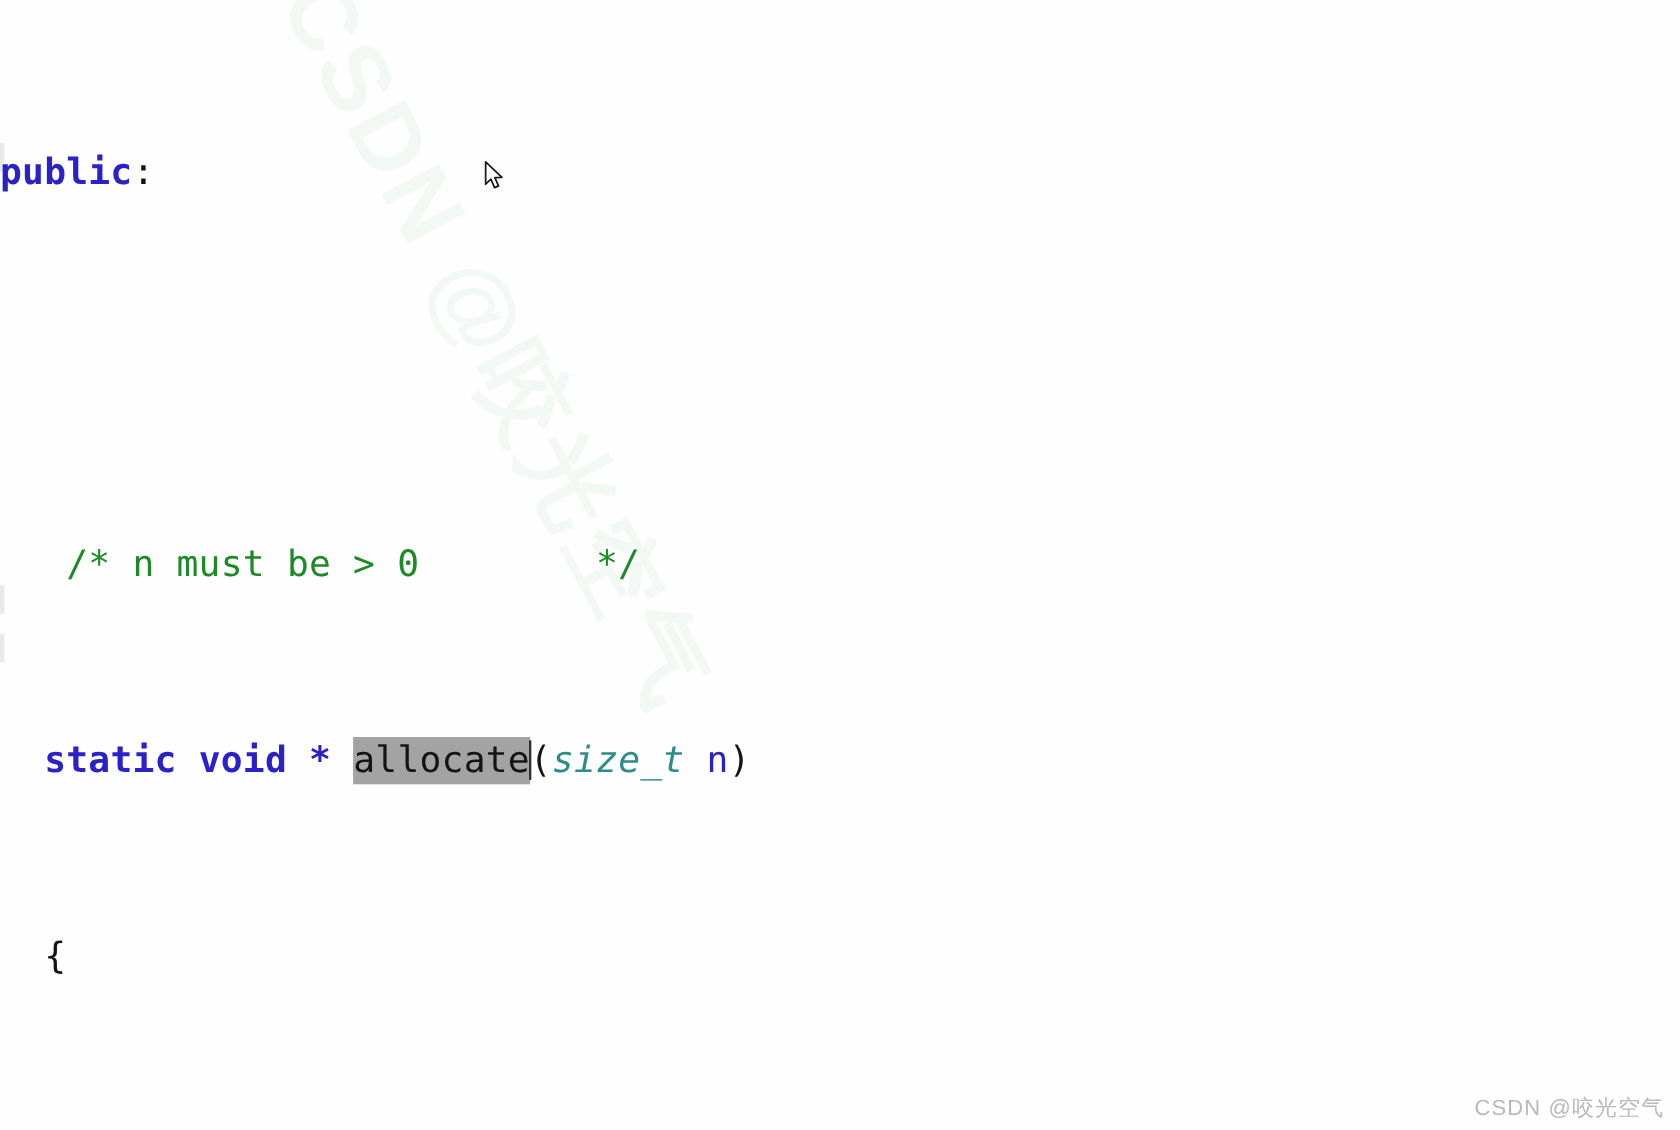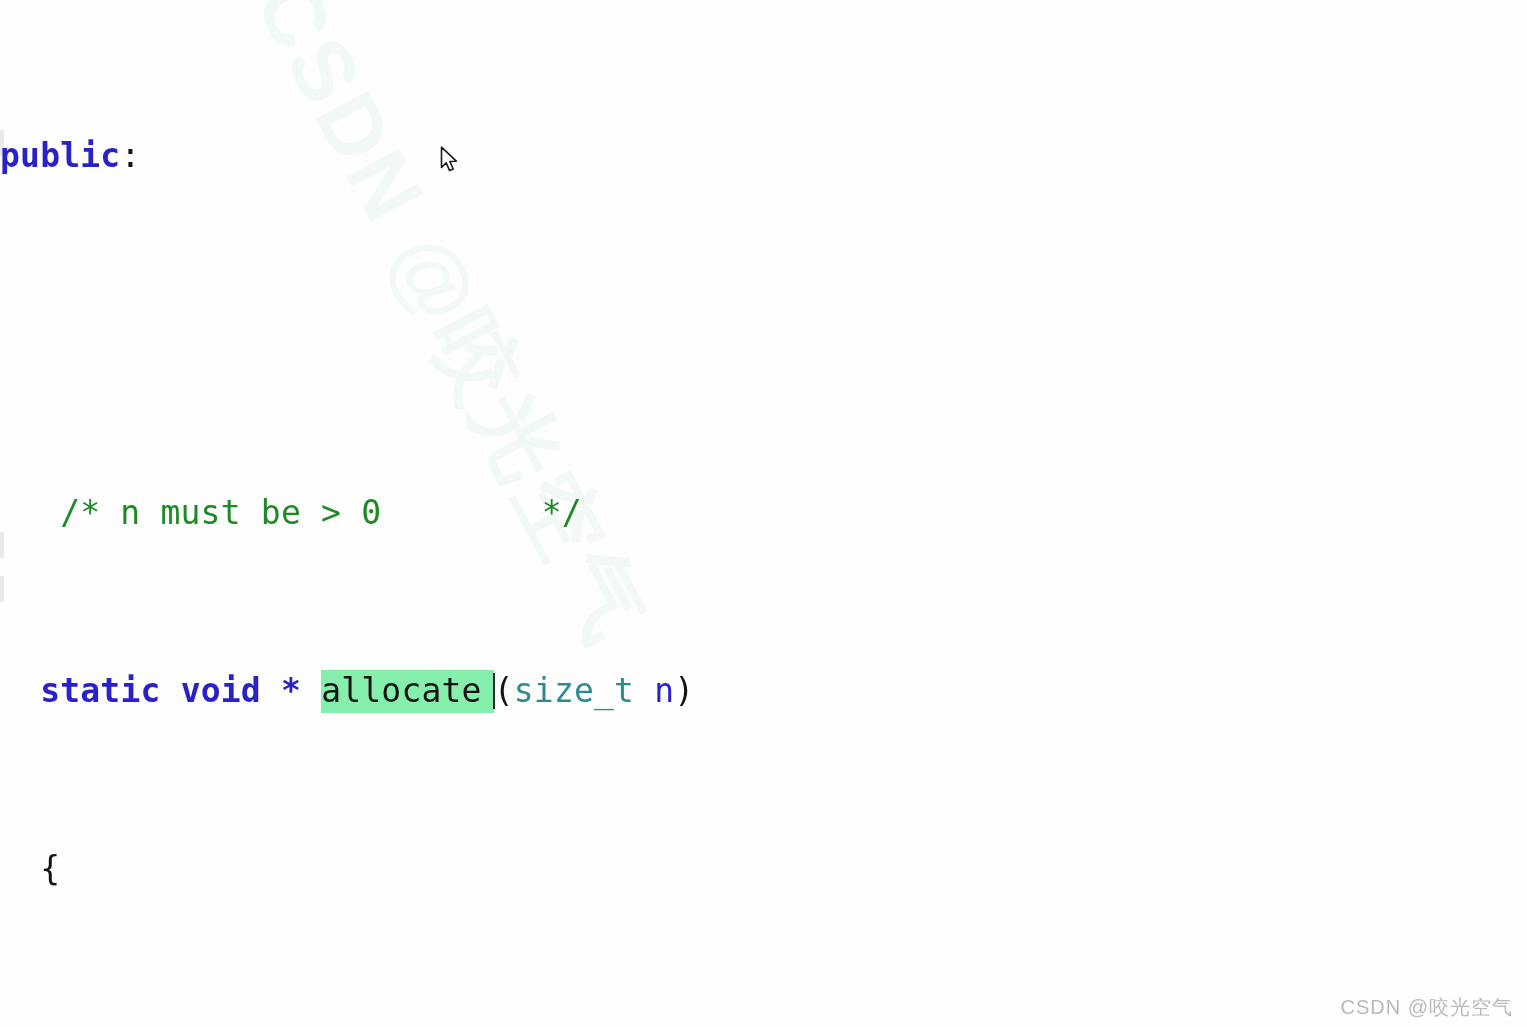--- a/index.html
+++ b/index.html
@@ -54,30 +54,30 @@
     letter-spacing: 0.2px;
   }
   .line {
     height: 44.6px;
     position: relative;
     white-space: pre;
   }
 
   
   .kw      { color: #2a22c8; font-weight: bold; }            
-  .typei   { color: #2e8b8b; }            
+  .typei   { color: #2e8b8b; font-style: italic; }            
   .plain   { color: #141414; }            
   .cmt     { color: #1d8a26; margin-left: 20px; }            
   .var     { color: #2a22c8; }            
 
   
   .sel {
-    background: #86efac;
+    background: #a3a3a3;
     color: #141414;
-    padding: 1px 12px 3px 0;
+    padding: 1px 0 3px 0;
   }
   .caret {
     display: inline-block;
     width: 2px;
     height: 36px;
     background: #2a2a2a;
     vertical-align: -7px;
     margin: 0 -1px;
   }
 

